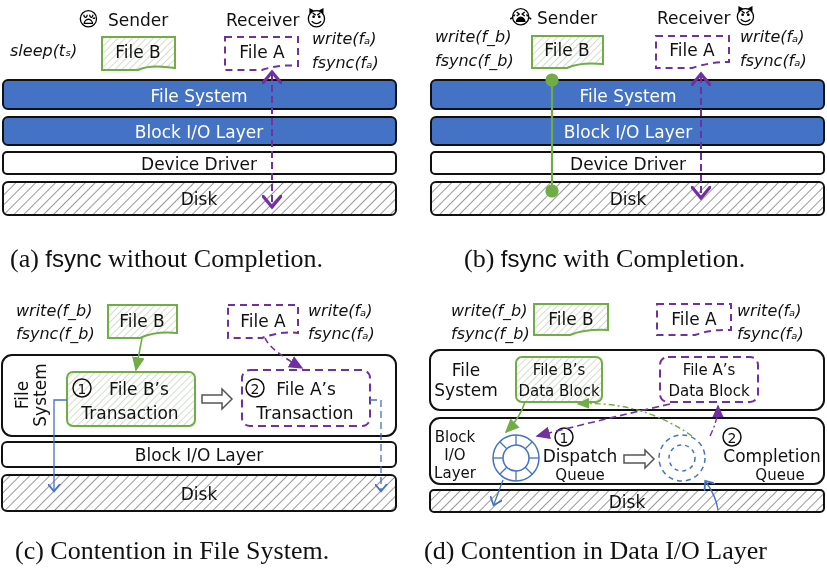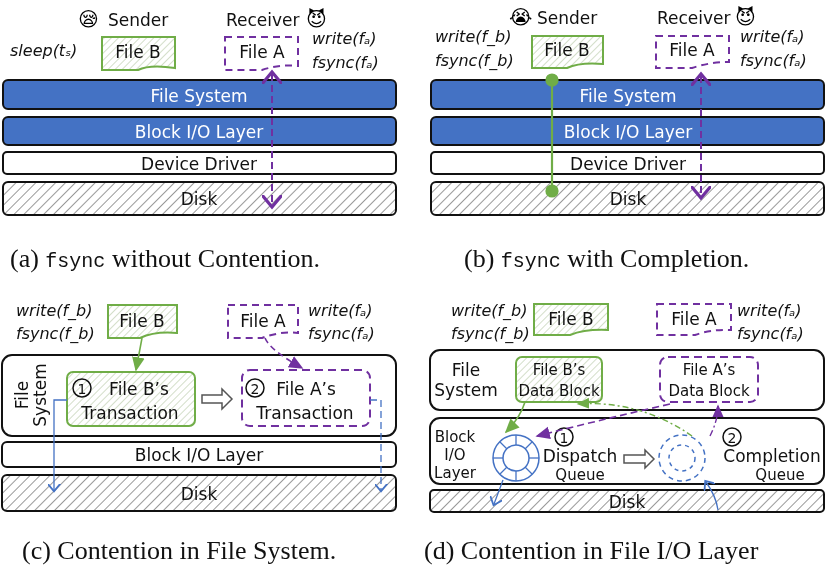--- a/index.html
+++ b/index.html
@@ -2,21 +2,21 @@
 <html><head>
 <meta charset="utf-8">
 <style>
   html,body{margin:0;padding:0;background:#fff;}
   body{width:827px;height:571px;position:relative;overflow:hidden;font-family:"DejaVu Sans",sans-serif;}
   svg{position:absolute;left:0;top:0;}
   .lbl{font-family:"DejaVu Sans",sans-serif;font-size:17px;fill:#111;}
   .wlbl{font-family:"DejaVu Sans",sans-serif;font-size:17px;fill:#fff;}
   .it{font-family:"DejaVu Sans",sans-serif;font-style:italic;font-size:16px;fill:#111;}
   .cap{position:absolute;font-family:"Liberation Serif",serif;font-size:26px;color:#111;white-space:nowrap;}
-  .mono{font-family:Liberation Mono, monospace;font-size:20px;}
+  .mono{font-family:Liberation Sans, sans-serif;font-size:24px;}
   .emoji{font-family:"DejaVu Sans",sans-serif;font-size:20px;}
 </style>
 </head>
 <body>
 
 <svg width="827" height="571" viewBox="0 0 827 571">
   <defs>
     <pattern id="hatch" width="7" height="7" patternUnits="userSpaceOnUse" patternTransform="rotate(45)">
       <rect width="7" height="7" fill="#fff"></rect>
       <line x1="0" y1="0" x2="0" y2="7" stroke="#999" stroke-width="2"></line>
@@ -196,16 +196,16 @@
 
     <path d="M525,402 Q520,418 506,432" fill="none" stroke="#70AD47" stroke-width="1.6" marker-end="url(#arG)"></path>
     <path d="M670,404 Q600,420 537,436" fill="none" stroke="#7030A0" stroke-width="1.6" stroke-dasharray="7,4" marker-end="url(#arPf)"></path>
     <path d="M692,436 Q640,400 578,404" fill="none" stroke="#70AD47" stroke-width="1.4" stroke-dasharray="6,3,2,3" marker-end="url(#arG)"></path>
     <path d="M710,436 Q718,420 718,406" fill="none" stroke="#7030A0" stroke-width="1.4" stroke-dasharray="6,3,2,3" marker-end="url(#arPf)"></path>
     <path d="M503,480 L494,504" fill="none" stroke="#4472C4" stroke-width="1.3" marker-end="url(#arB)"></path>
     <path d="M718,510 Q716,496 706,482" fill="none" stroke="#4472C4" stroke-width="1.3" marker-end="url(#arB)"></path>
   </g>
 </svg>
 
-<div class="cap" style="left:10px;top:244px;"><span>(a) </span><span class="mono">fsync</span><span> without Contention.</span></div>
+<div class="cap" style="left:10px;top:244px;"><span>(a) </span><span class="mono">fsync</span><span> without Completion.</span></div>
 <div class="cap" style="left:464px;top:244px;"><span>(b) </span><span class="mono">fsync</span><span> with Completion.</span></div>
-<div class="cap" style="left:22px;top:536px;">(c) Contention in File System.</div>
-<div class="cap" style="left:424px;top:536px;">(d) Contention in File I/O Layer</div>
+<div class="cap" style="left:15px;top:536px;">(c) Contention in File System.</div>
+<div class="cap" style="left:424px;top:536px;">(d) Contention in Data I/O Layer</div>
 
 </body></html>

